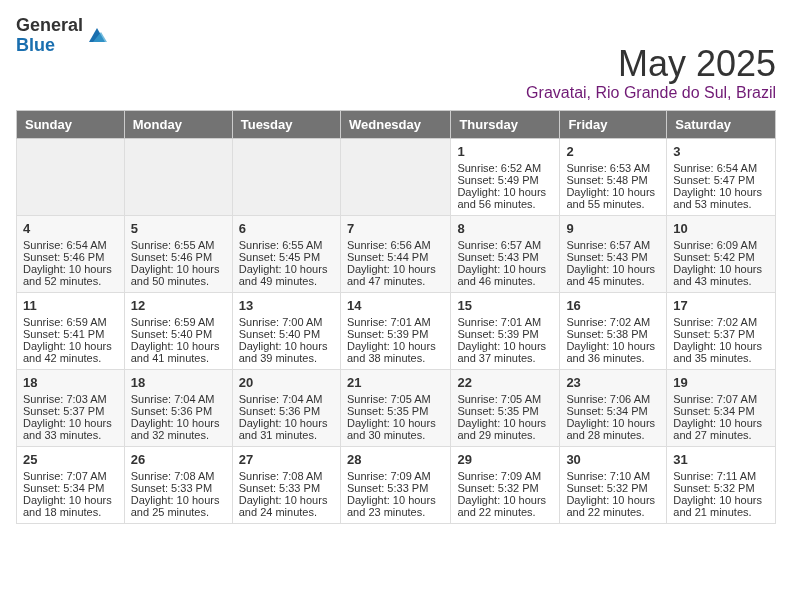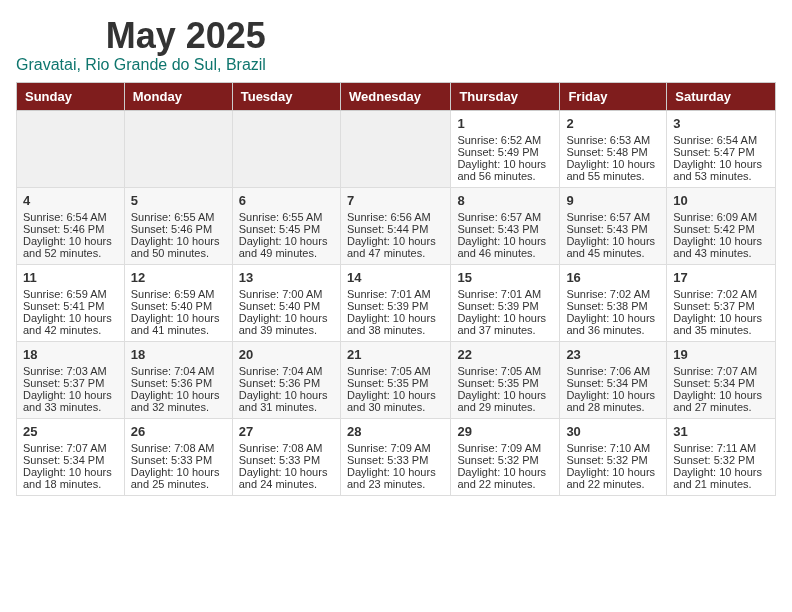--- a/index.html
+++ b/index.html
@@ -38,34 +38,35 @@
     .logo-icon {
       width: 24px;
       height: 24px;
       margin-left: 2px;
     }
     .title-block {
       text-align: right;
     }
     .month-title {
       font-size: 36px;
-      font-weight: bold;
+      font-weight: normal;
       color: #333;
       line-height: 1.1;
+      margin-top: 28px;
     }
     .location {
       font-size: 16px;
-      color: #0f766e;
+      color: #701a75;
     }
     table {
       width: 100%;
       border-collapse: collapse;
     }
     thead tr {
-      background-color: #7f1d1d;
+      background-color: #737373;
     }
     thead th {
       color: #fff;
       font-size: 13px;
       font-weight: bold;
       padding: 6px 8px;
       text-align: left;
       border: 1px solid #ccc;
     }
     tbody tr {
@@ -90,20 +91,30 @@
       display: block;
     }
     .day-cell-empty {
       background: #f0f0f0 !important;
     }
   </style>
 </head>
 <body>
 
 <div class="header">
+  <div class="logo">
+    <div class="logo-text">
+      <span class="logo-general">General</span>
+      <span class="logo-blue">Blue</span>
+    </div>
+    <svg class="logo-icon" viewBox="0 0 24 24">
+      <polygon points="4,18 12,4 20,18" fill="#1a6faf"></polygon>
+      <polygon points="8,18 16,8 22,18" fill="#3a9fd0" opacity="0.7"></polygon>
+    </svg>
+  </div>
   <div class="title-block">
     <div class="month-title">May 2025</div>
     <div class="location">Gravatai, Rio Grande do Sul, Brazil</div>
   </div>
 </div>
 
 <table>
   <thead>
     <tr>
     <th>Sunday</th>

